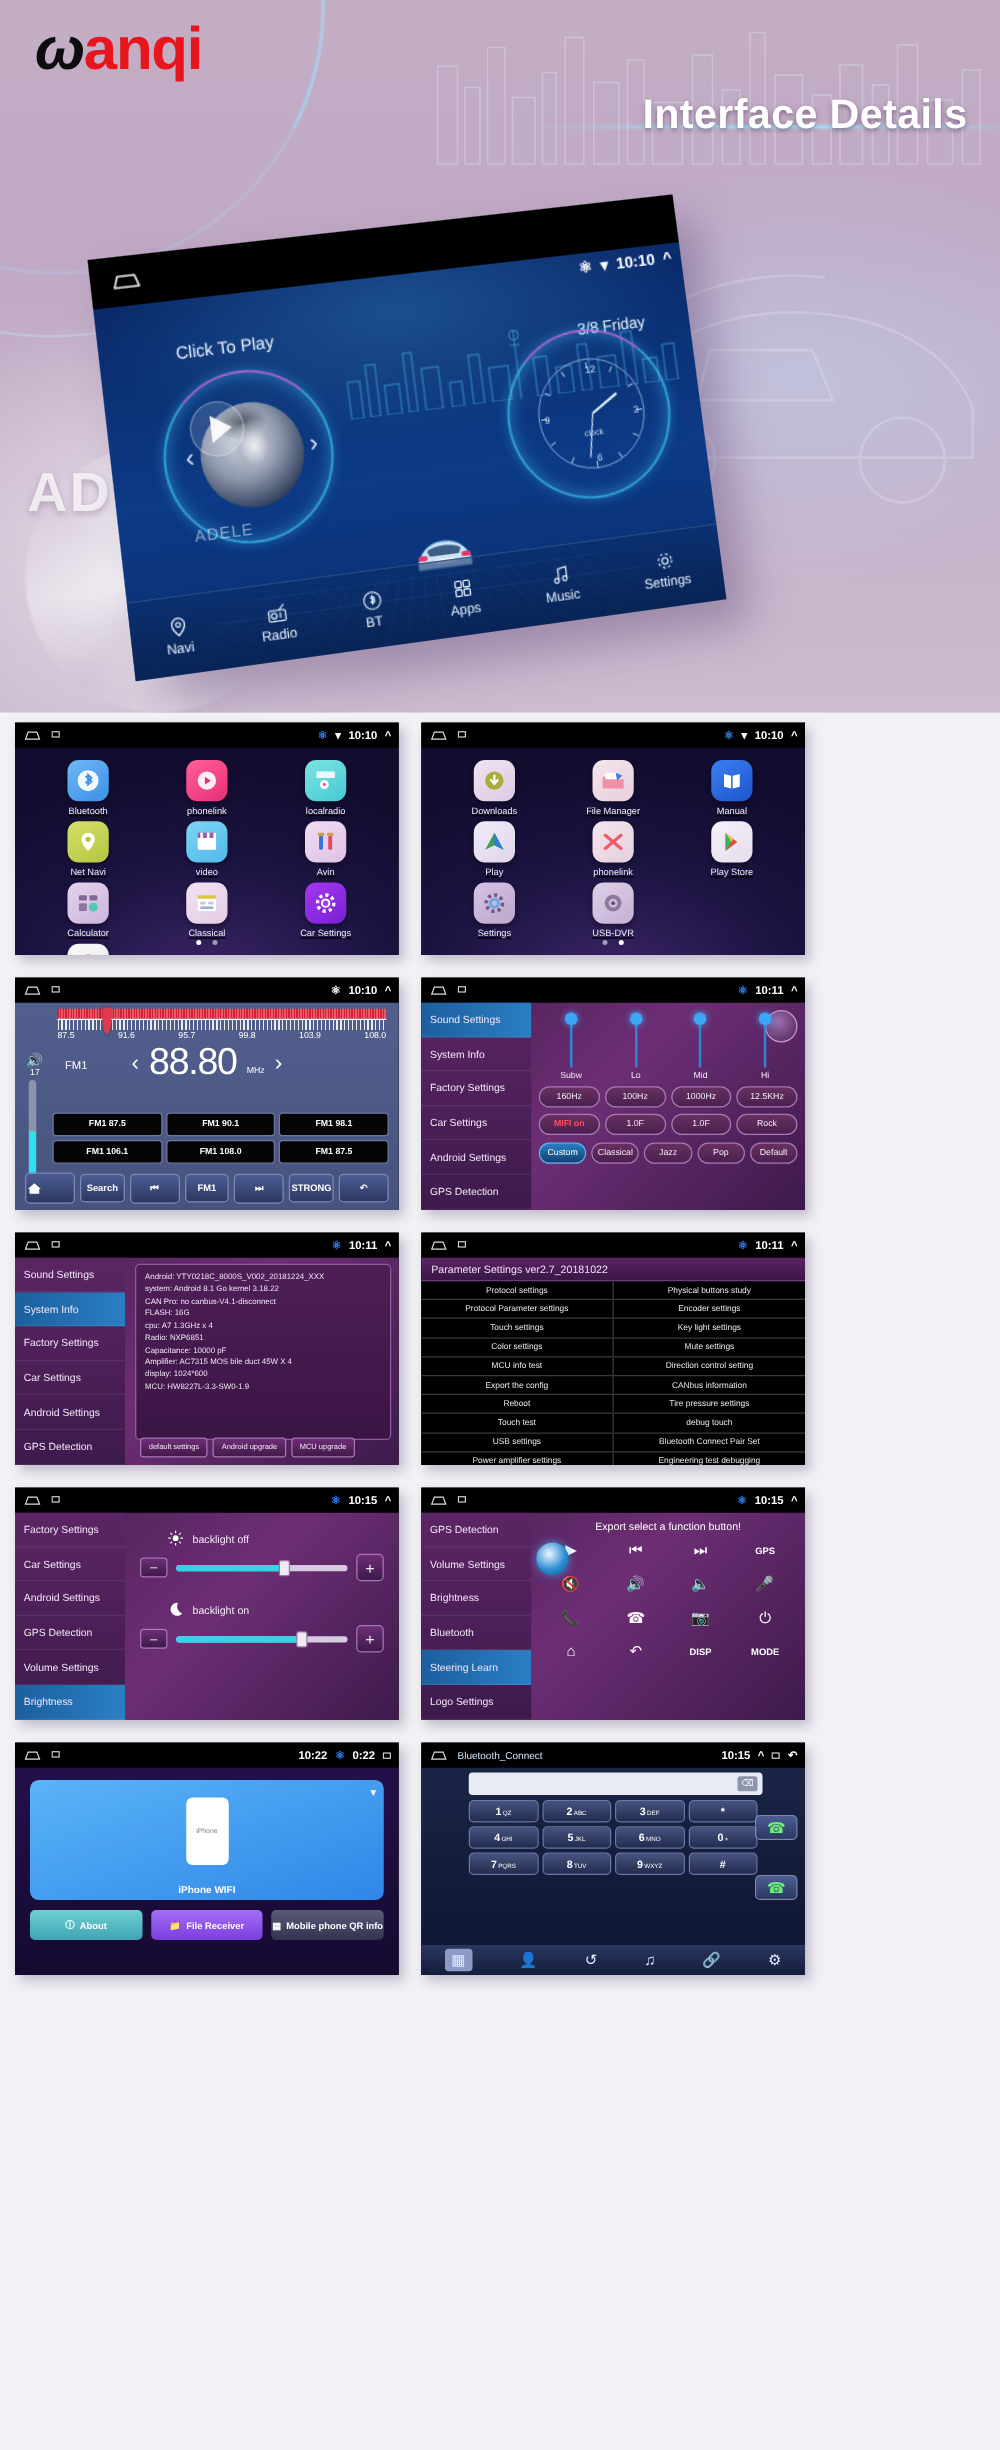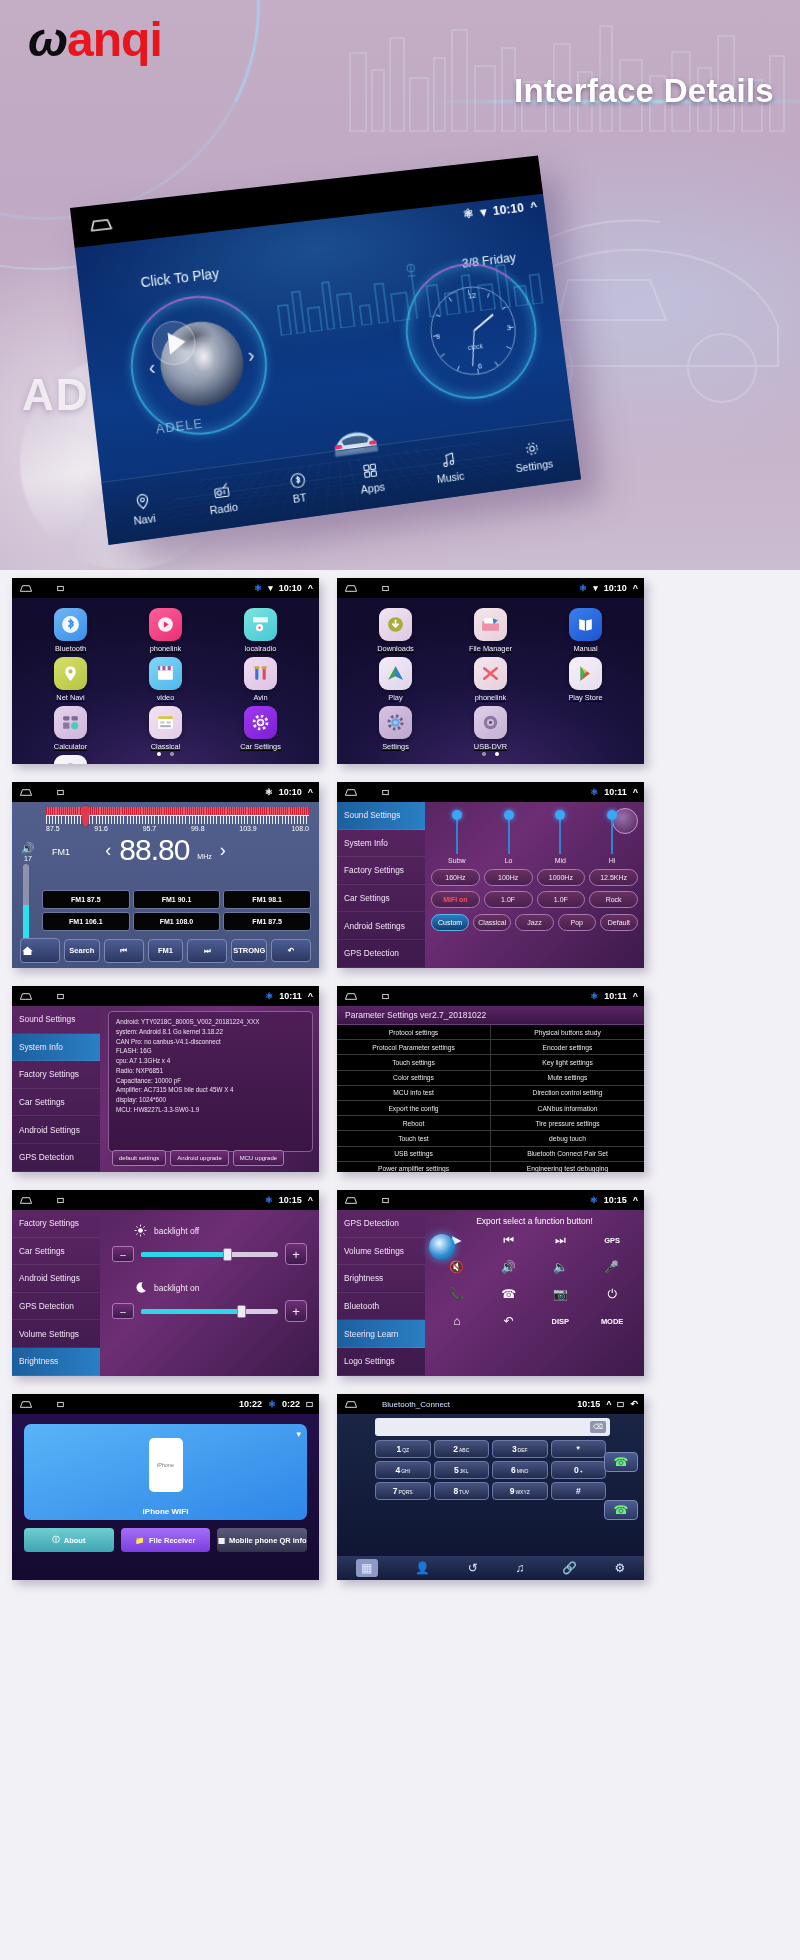--- a/index.html
+++ b/index.html
@@ -174,21 +174,21 @@
   }
   .shot {
     width:307px; height:186px; background:#000; position:relative;
     box-shadow:4px 5px 9px rgba(95,80,120,.34); overflow:hidden;
   }
   .sbar{
     position:absolute; left:0; right:0; top:0; height:20px; background:#000;
     display:flex; align-items:center; z-index:5;
     padding:0 6px 0 7px;
   }
-  .sbar .left{ display:flex; align-items:center; gap:24px;}
+  .sbar .left{ display:flex; gap:8px;}
   .sbar .right{ margin-left:auto; display:flex; align-items:center; gap:6px; color:#fff; font-size:9px; font-weight:bold;}
   .sbody{ position:absolute; left:0; right:0; top:20px; bottom:0; }
 
   
   .launcher{
     background: radial-gradient(ellipse 260px 170px at 50% 110%, #3a2464 0%, #1b1340 55%, #120c2e 100%);
     padding:10px 12px 0;
   }
   .apps{ display:grid; grid-template-columns:repeat(3,1fr); gap:4px 2px;text-decoration:underline; }
   .app{ display:flex; flex-direction:column; align-items:center; gap:3px; }

